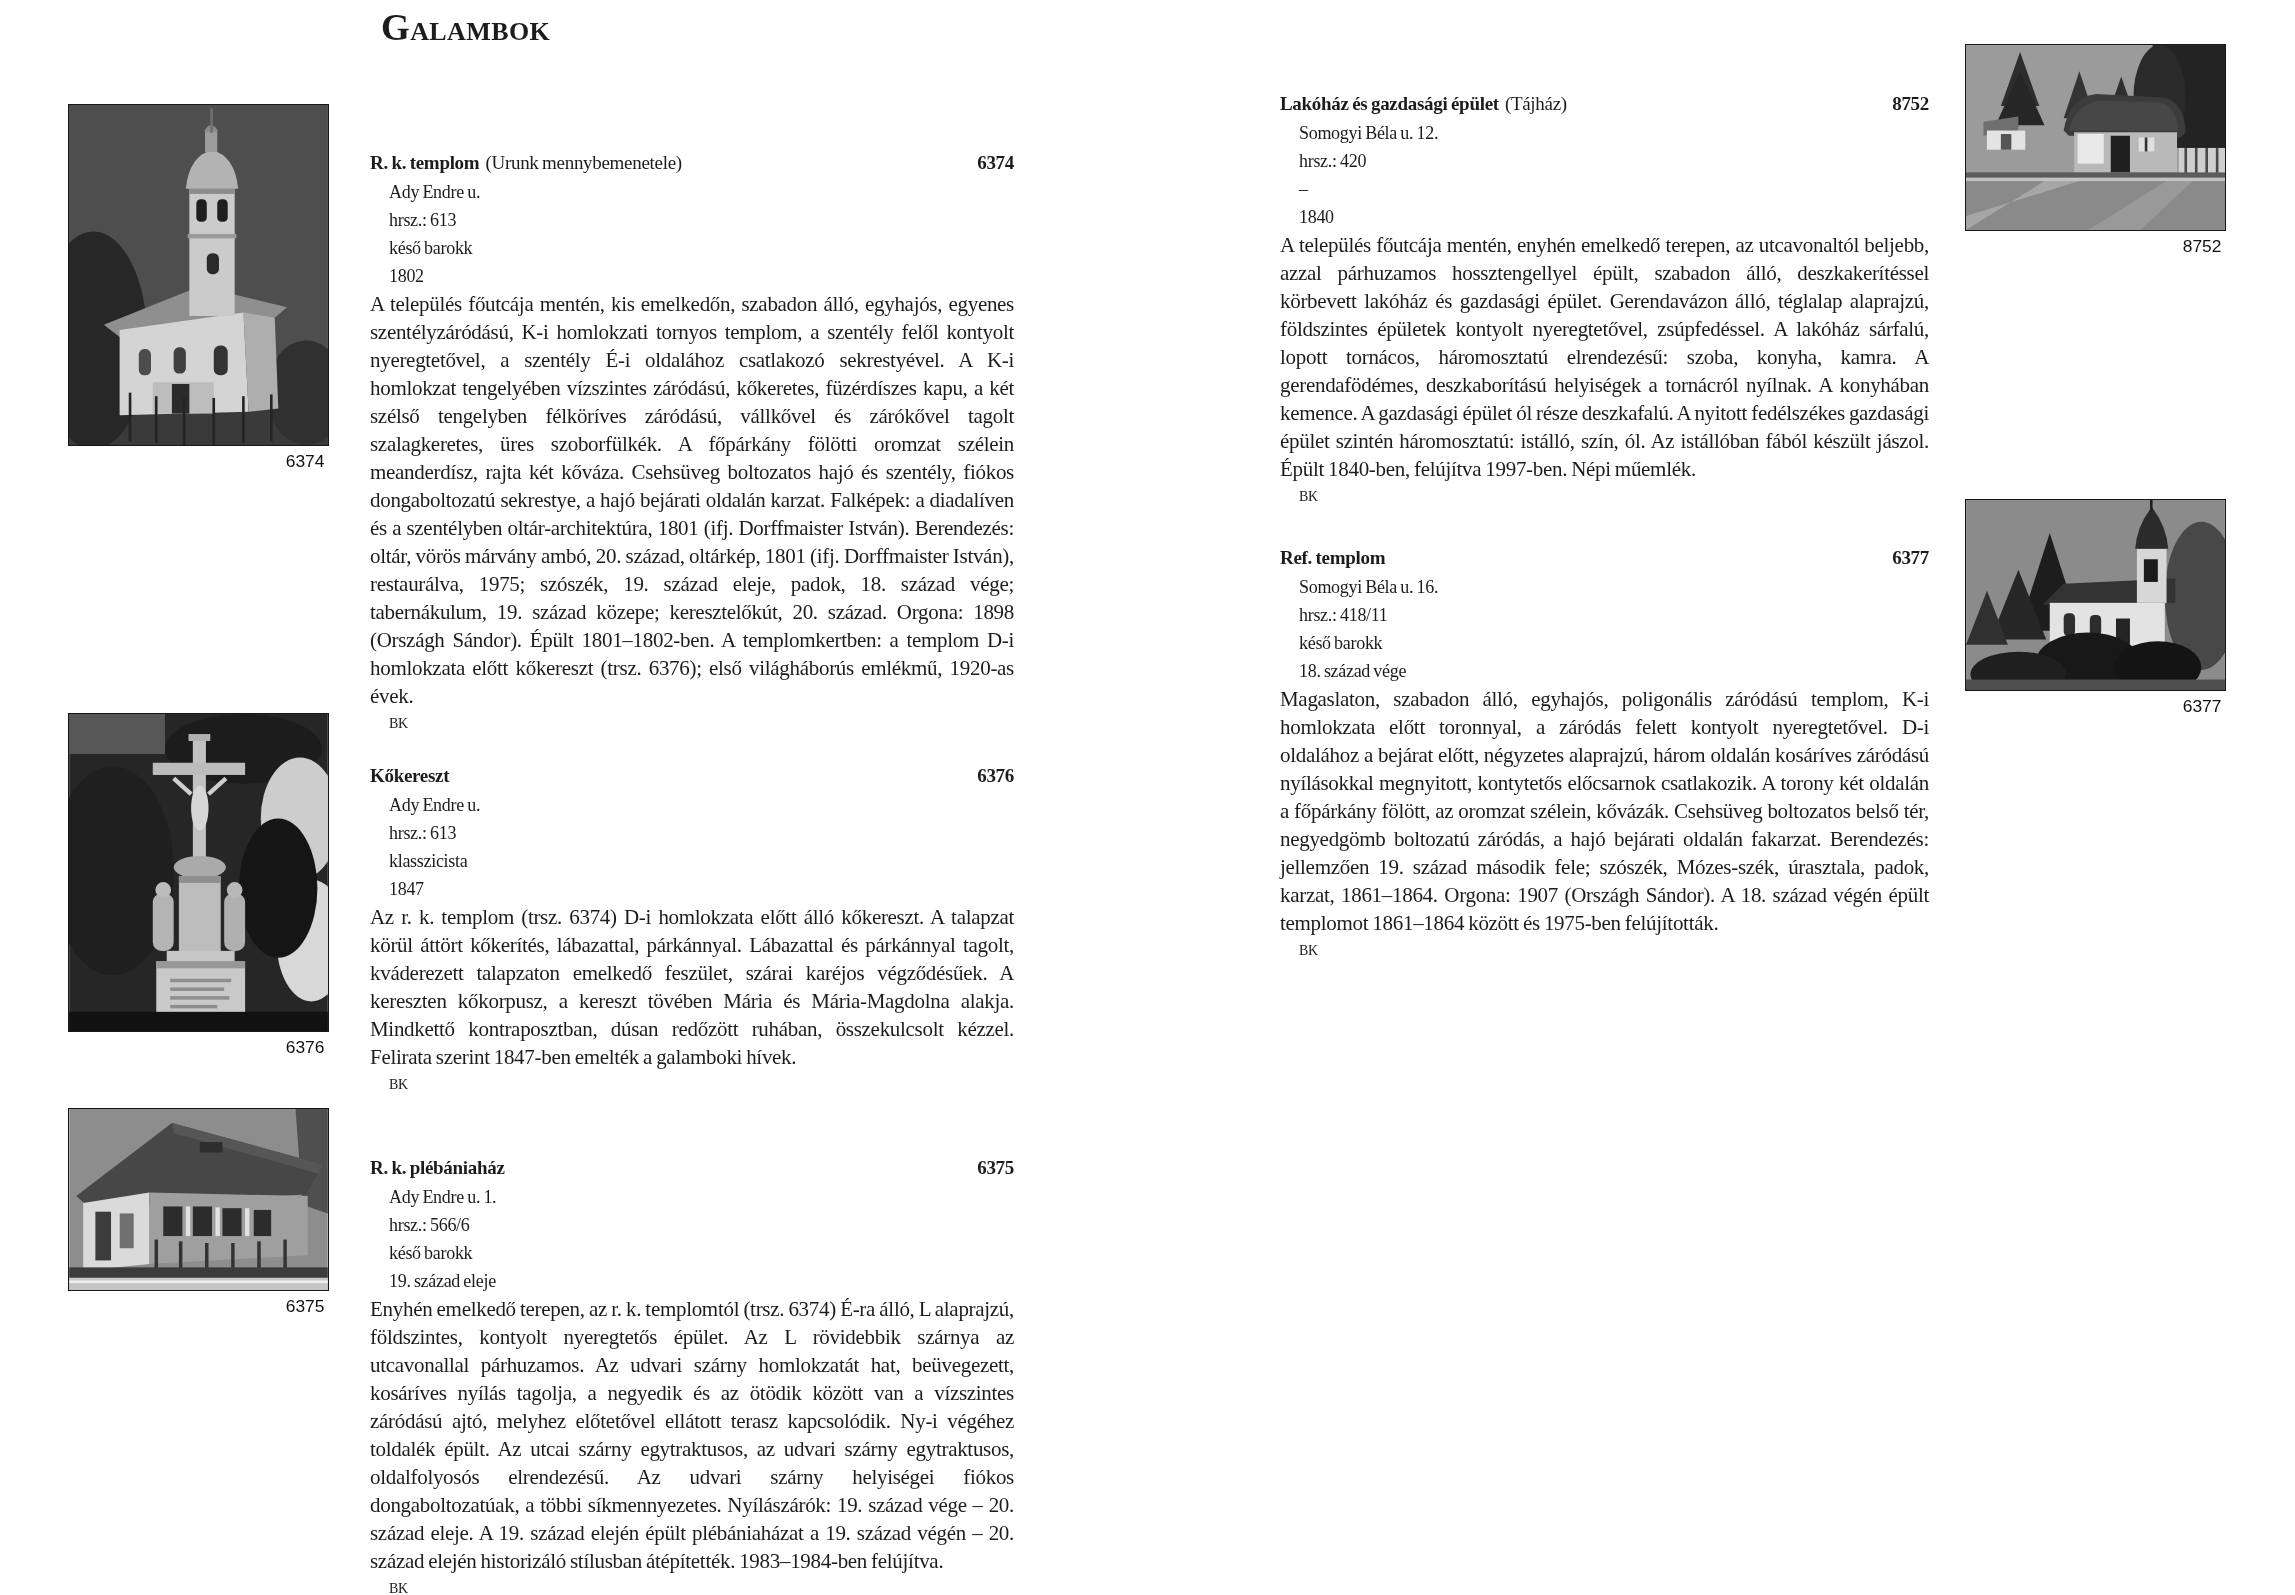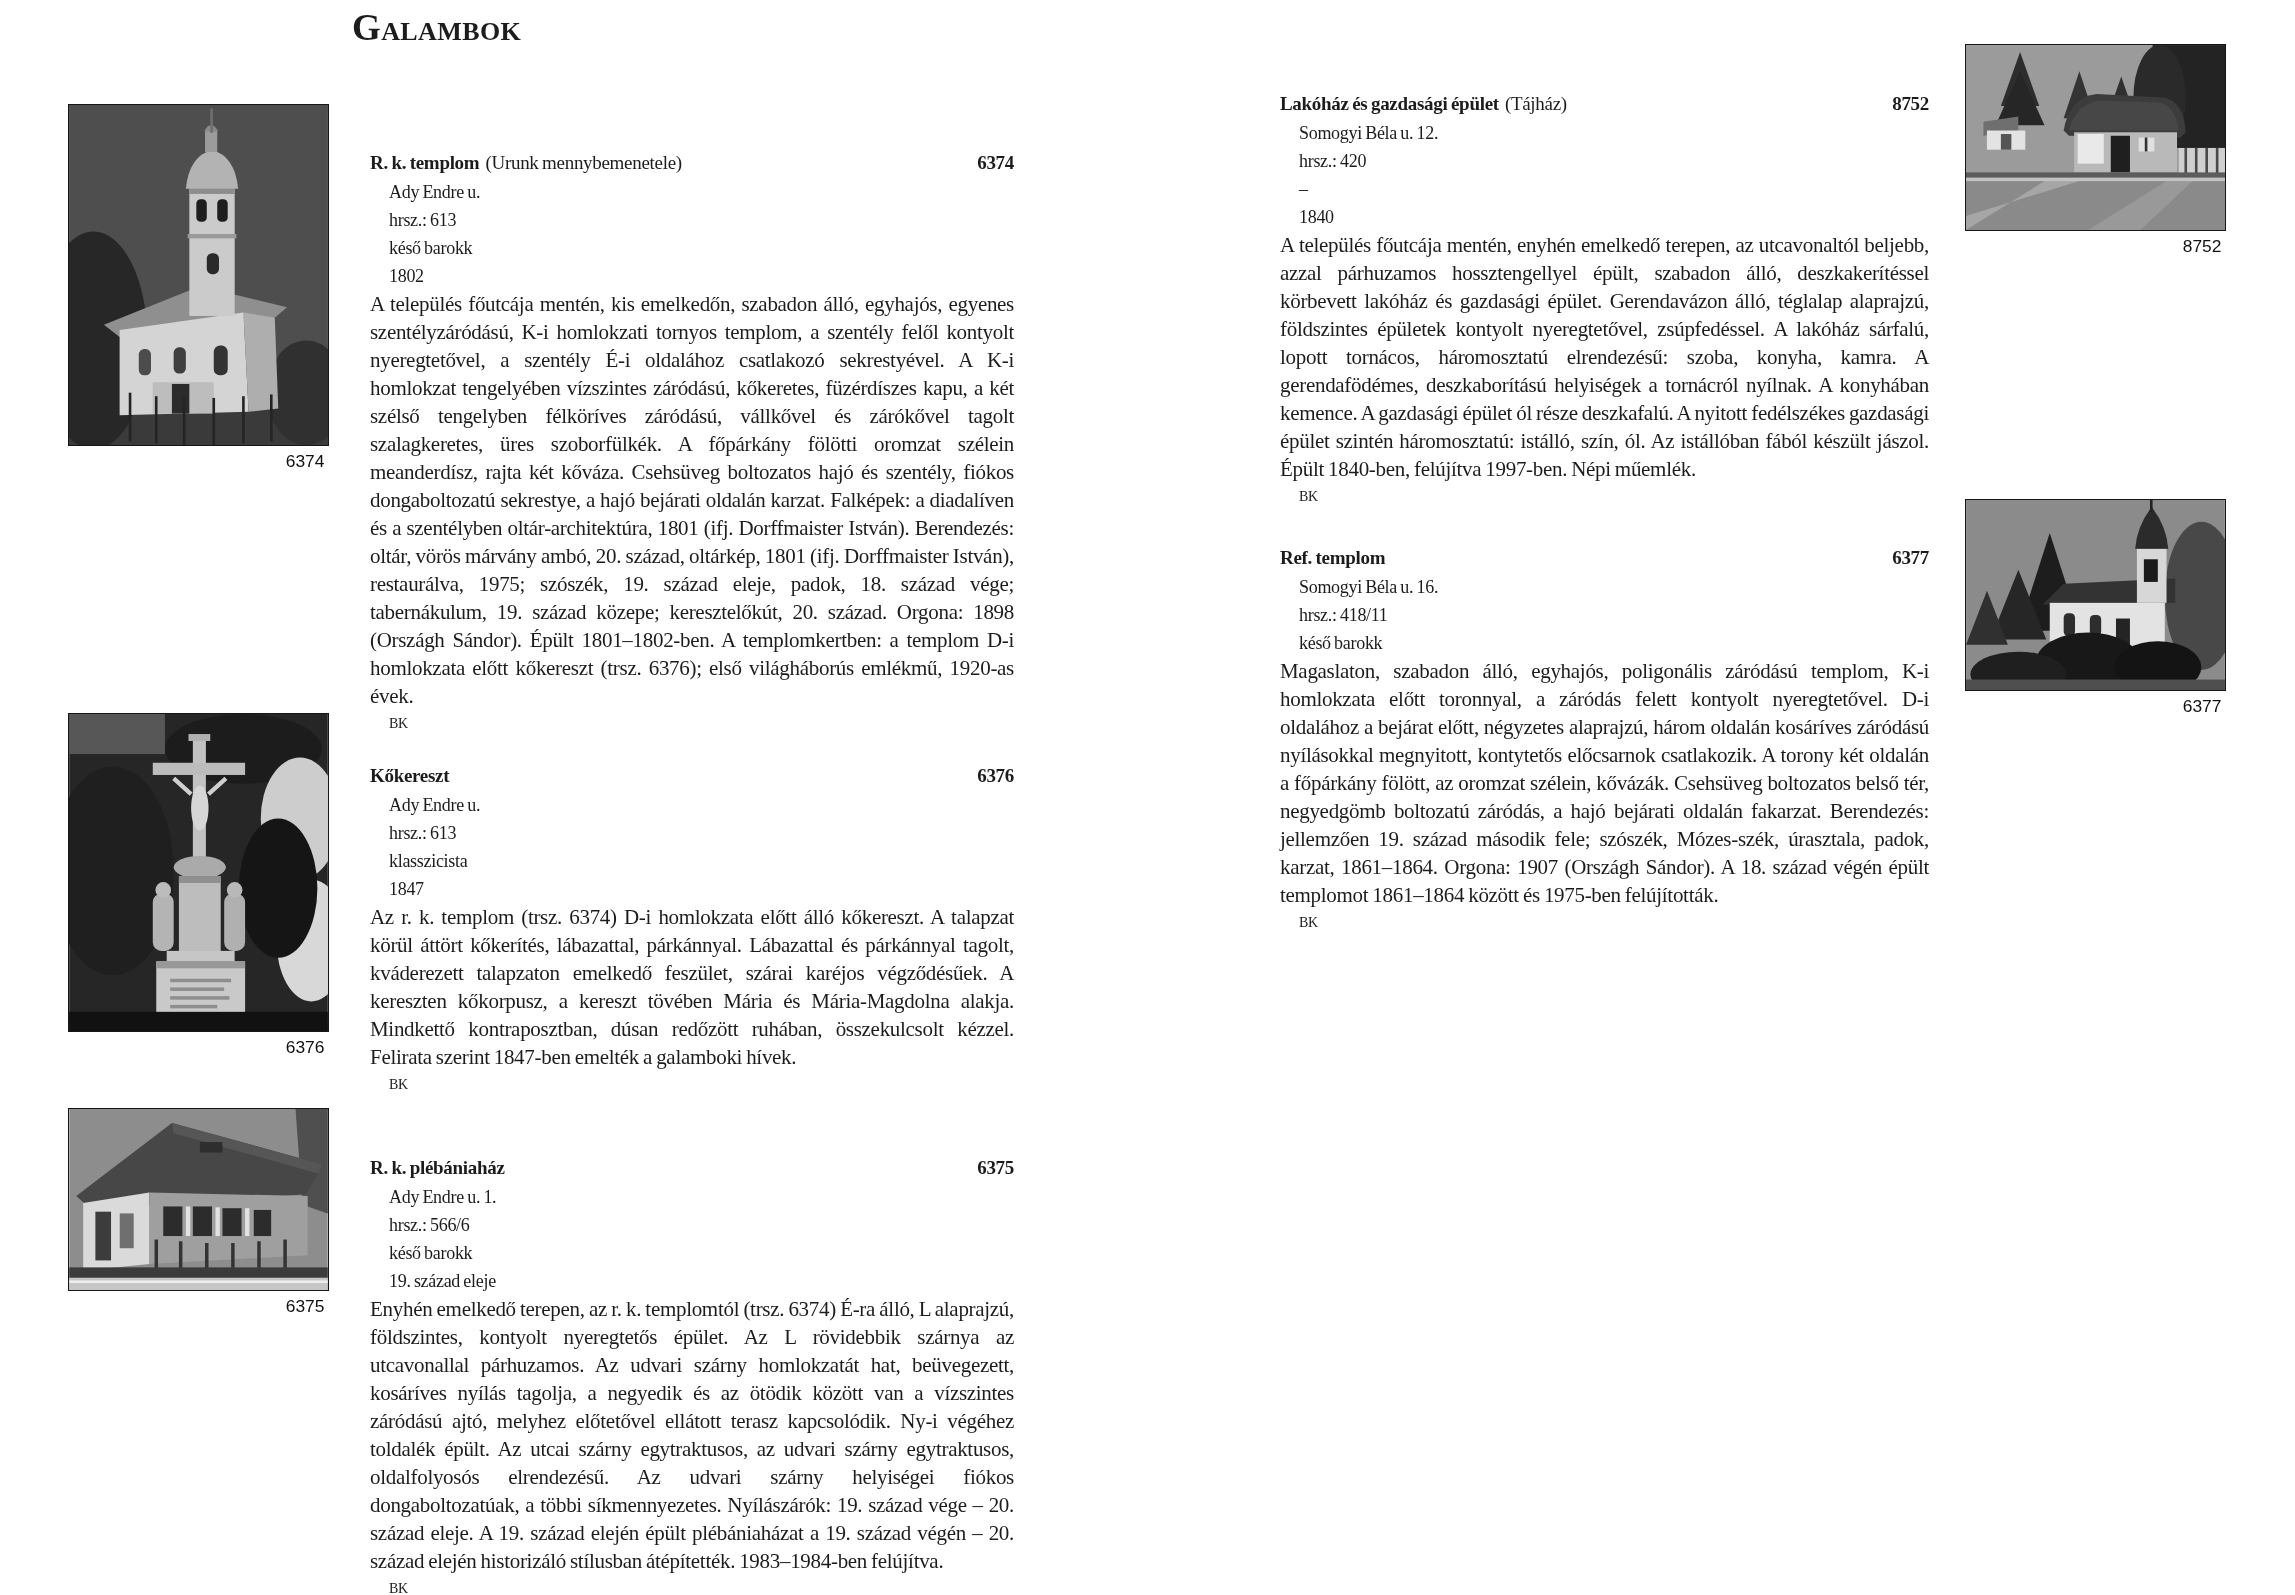--- a/index.html
+++ b/index.html
@@ -2,21 +2,21 @@
 <html style="font-size:14px"><head>
 <meta charset="utf-8">
 <style>
   html,body{margin:0;padding:0;background:#e8e8e8;}
   .page{
     position:relative;width:2295px;height:1595px;background:#ffffff;
     font-family:"Liberation Serif","DejaVu Serif",serif;color:#1c1c1c;
     overflow:hidden;
   }
   .page-title{
-    position:absolute;left:352px;top:7px;margin:0;
+    position:absolute;left:381px;top:7px;margin:0;
     font-variant:small-caps;font-weight:700;font-size:37px;line-height:42px;
     letter-spacing:0.4px;
   }
   .entry{position:absolute;letter-spacing:-0.3px;word-spacing:-0.9px;}
   .entry-head{display:flex;justify-content:space-between;align-items:baseline;
     font-size:19px;line-height:31px;margin-top:44px;}
   .entry-name{font-weight:700;}
   .entry-suffix{font-weight:400;margin-left:6.1px;}
   .entry-num{font-weight:700;}
   .detail{margin-left:19px;font-size:18px;line-height:28px;}
@@ -257,18 +257,19 @@
   </article>
 
   <article class="entry" style="left:1280px;top:498px;width:649px;">
     <header class="entry-head">
       <span class="entry-title"><span class="entry-name">Ref. templom</span><span class="entry-suffix"></span></span>
       <span class="entry-num">6377</span>
     </header>
     <div class="detail">Somogyi Béla u. 16.</div>
     <div class="detail">hrsz.: 418/11</div>
     <div class="detail">késő barokk</div>
+    <div class="detail">18. század vége</div>
     <p class="body-text">Magaslaton, szabadon álló, egyhajós, poligonális záródású templom, K-i homlokzata előtt toronnyal, a záródás felett kontyolt nyeregtetővel. D-i oldalához a bejárat előtt, négyzetes alaprajzú, három oldalán kosáríves záródású nyílásokkal megnyitott, kontytetős előcsarnok csatlakozik. A torony két oldalán a főpárkány fölött, az oromzat szélein, kővázák. Csehsüveg boltozatos belső tér, negyedgömb boltozatú záródás, a hajó bejárati oldalán fakarzat. Berendezés: jellemzően 19. század második fele; szószék, Mózes-szék, úrasztala, padok, karzat, 1861–1864. Orgona: 1907 (Országh Sándor). A 18. század végén épült templomot 1861–1864 között és 1975-ben felújították.</p>
     <div class="sig">BK</div>
   </article>
 
 </div>
 
 
 </body></html>

